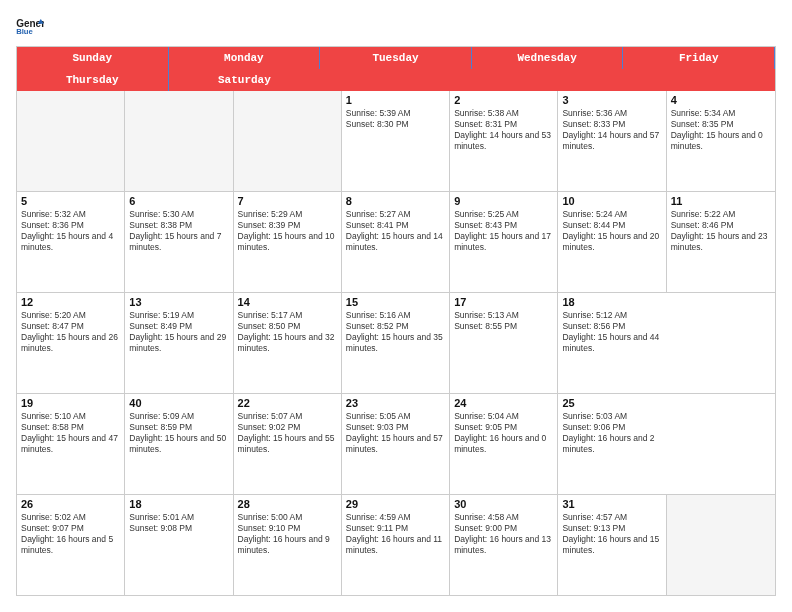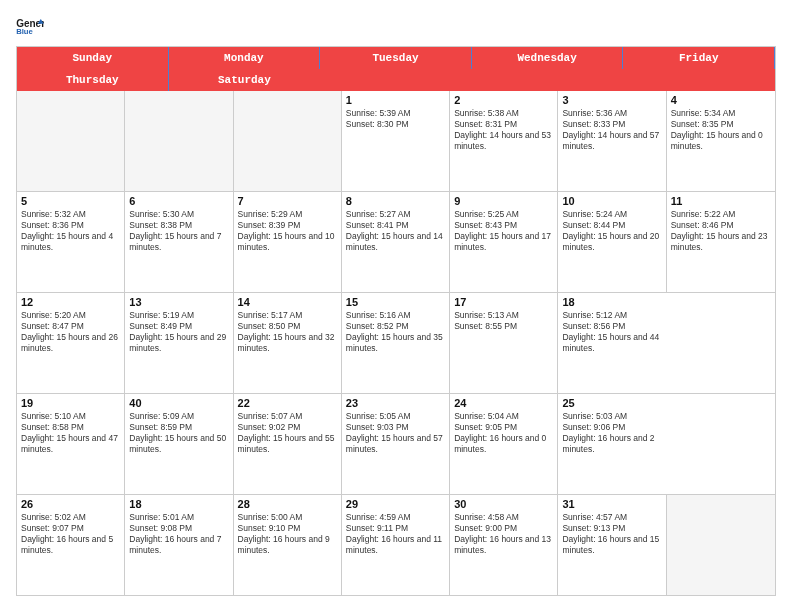--- a/index.html
+++ b/index.html
@@ -284,21 +284,20 @@
           <div class="cal-cell">
             <div class="day-num">26</div>
             <div class="cell-line">Sunrise: 5:02 AM</div>
             <div class="cell-line">Sunset: 9:07 PM</div>
             <div class="cell-line">Daylight: 16 hours and 5 minutes.</div>
           </div>
           <div class="cal-cell">
             <div class="day-num">18</div>
             <div class="cell-line">Sunrise: 5:01 AM</div>
             <div class="cell-line">Sunset: 9:08 PM</div>
-            <div class="cell-line">Daylight: 16 hours and 7 minutes.</div>
           </div>
           <div class="cal-cell">
             <div class="day-num">28</div>
             <div class="cell-line">Sunrise: 5:00 AM</div>
             <div class="cell-line">Sunset: 9:10 PM</div>
             <div class="cell-line">Daylight: 16 hours and 9 minutes.</div>
           </div>
           <div class="cal-cell">
             <div class="day-num">29</div>
             <div class="cell-line">Sunrise: 4:59 AM</div>

